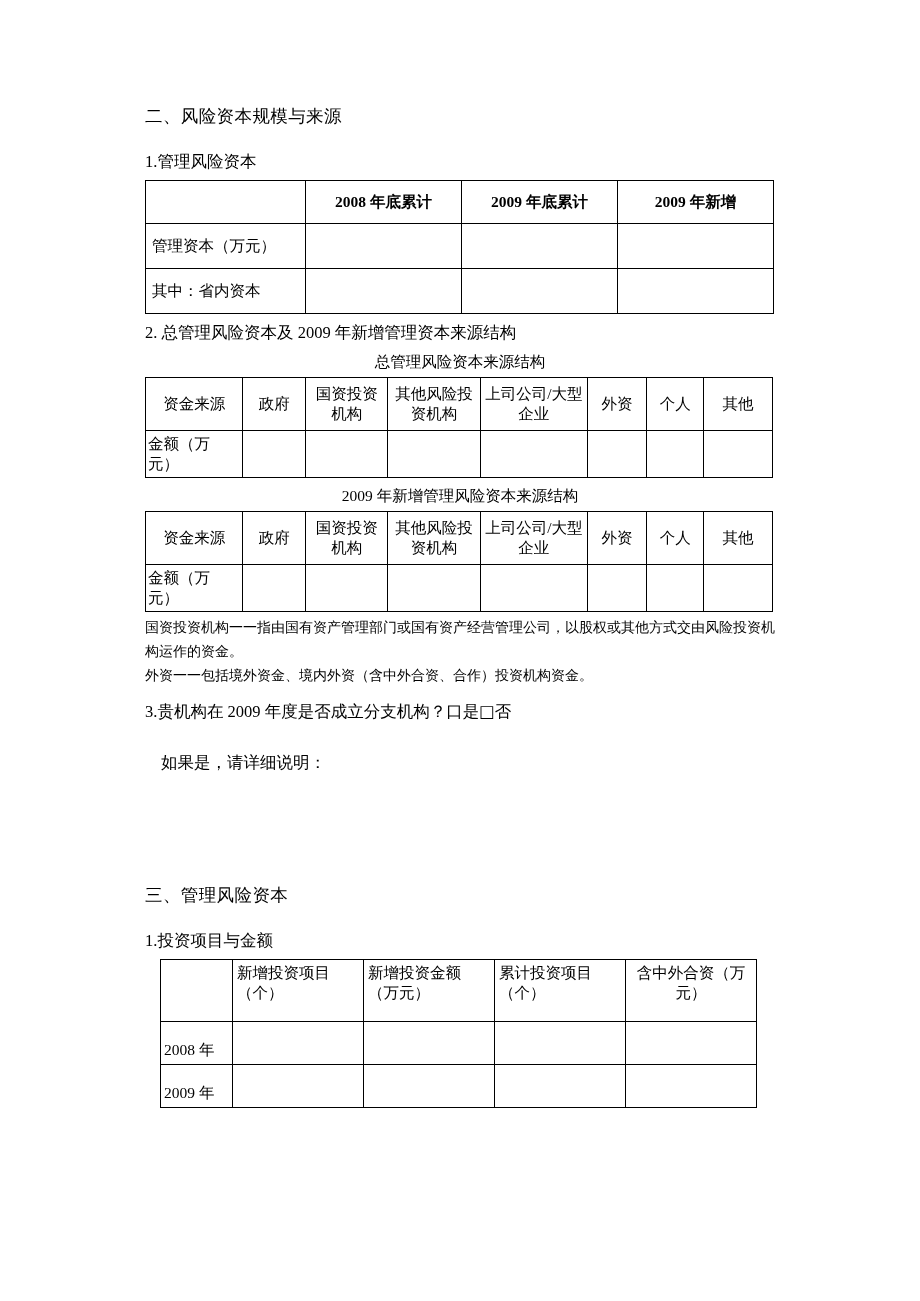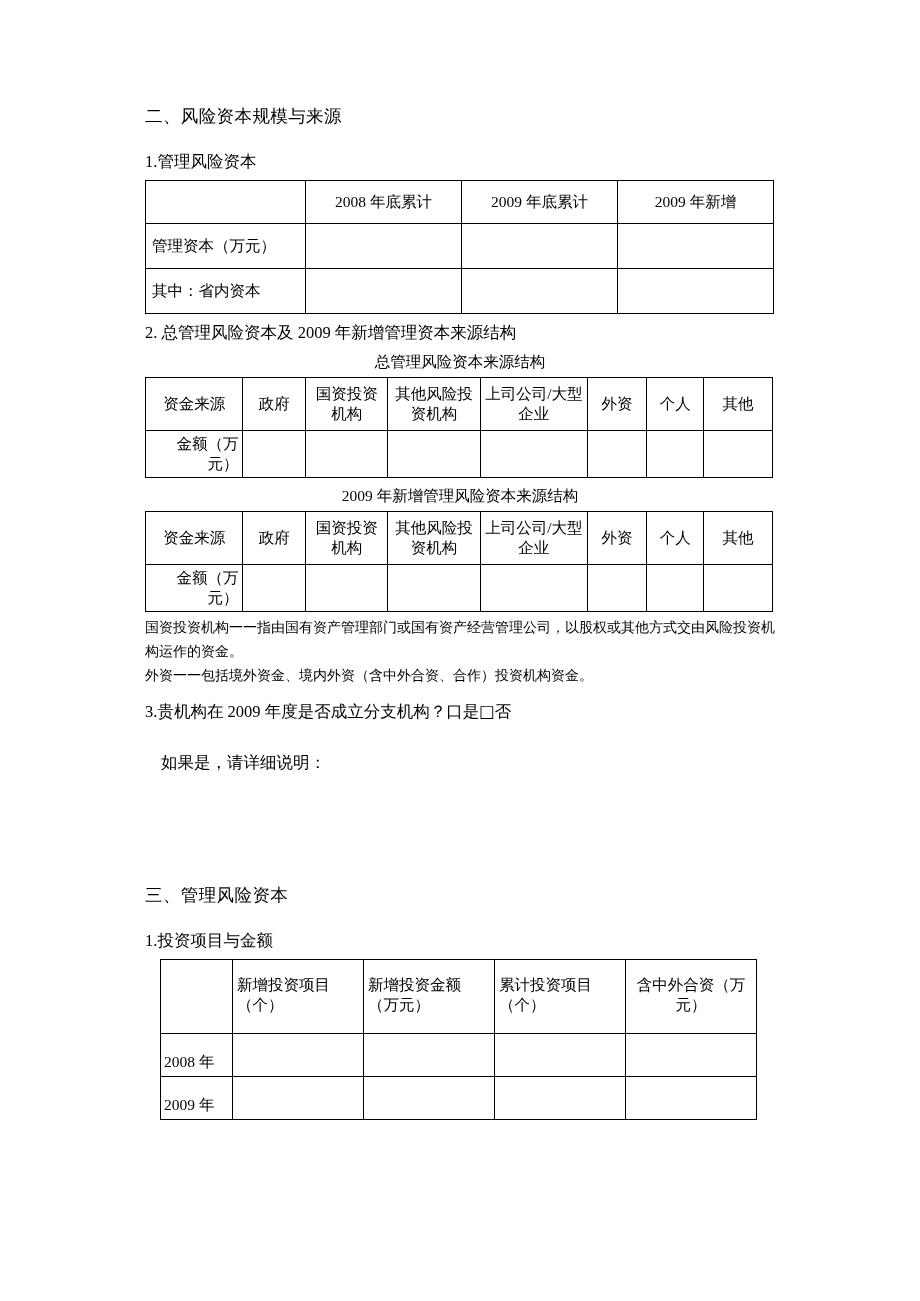--- a/index.html
+++ b/index.html
@@ -70,60 +70,60 @@
     margin: 0 0 8px 0;
   }
   .tbl-capital col.c0 { width: 160px; }
   .tbl-capital col.c1,
   .tbl-capital col.c2,
   .tbl-capital col.c3 { width: 156px; }
   .tbl-capital td { height: 40px; }
   .tbl-capital td.hdr { text-align: center; }
   .tbl-capital td.lbl { text-align: left; padding-left: 6px; }
   .tbl-capital td.lbl-indent { text-align: right; padding-right: 14px; }
-  .tbl-capital tr.head td { height: 38px; }
+  .tbl-capital tr.head td { height: 38px; font-weight: bold; }
 
   
   .tbl-source {
     width: 628px;
     margin: 0 0 4px 0;
   }
   .tbl-source col.s0 { width: 82px; }
   .tbl-source col.s1 { width: 53px; }
   .tbl-source col.s2 { width: 69px; }
   .tbl-source col.s3 { width: 78px; }
   .tbl-source col.s4 { width: 90px; }
   .tbl-source col.s5 { width: 50px; }
   .tbl-source col.s6 { width: 48px; }
   .tbl-source col.s7 { width: 58px; }
   .tbl-source td.hdr {
     text-align: center;
     height: 48px;
   }
   .tbl-source td.amt {
-    text-align: right;
+    text-align: left;
     height: 42px;
     padding-left: 2px;
   }
 
   
   .tbl-invest {
     width: 597px;
     margin: 0 0 4px 15px;
   }
   .tbl-invest col.i0 { width: 72px; }
   .tbl-invest col.i1,
   .tbl-invest col.i2,
   .tbl-invest col.i3,
   .tbl-invest col.i4 { width: 131px; }
   .tbl-invest td.hdr {
     text-align: left;
     height: 56px;
     vertical-align: top;
-    padding-top: 15px;
+    padding-top: 3px;
     padding-left: 4px;
   }
   .tbl-invest td.hdr.last { text-align: center; }
   .tbl-invest td.yr {
     text-align: left;
     height: 36px;
     padding-left: 3px;
     vertical-align: bottom;
     padding-bottom: 4px;
     margin-left: 21px;

